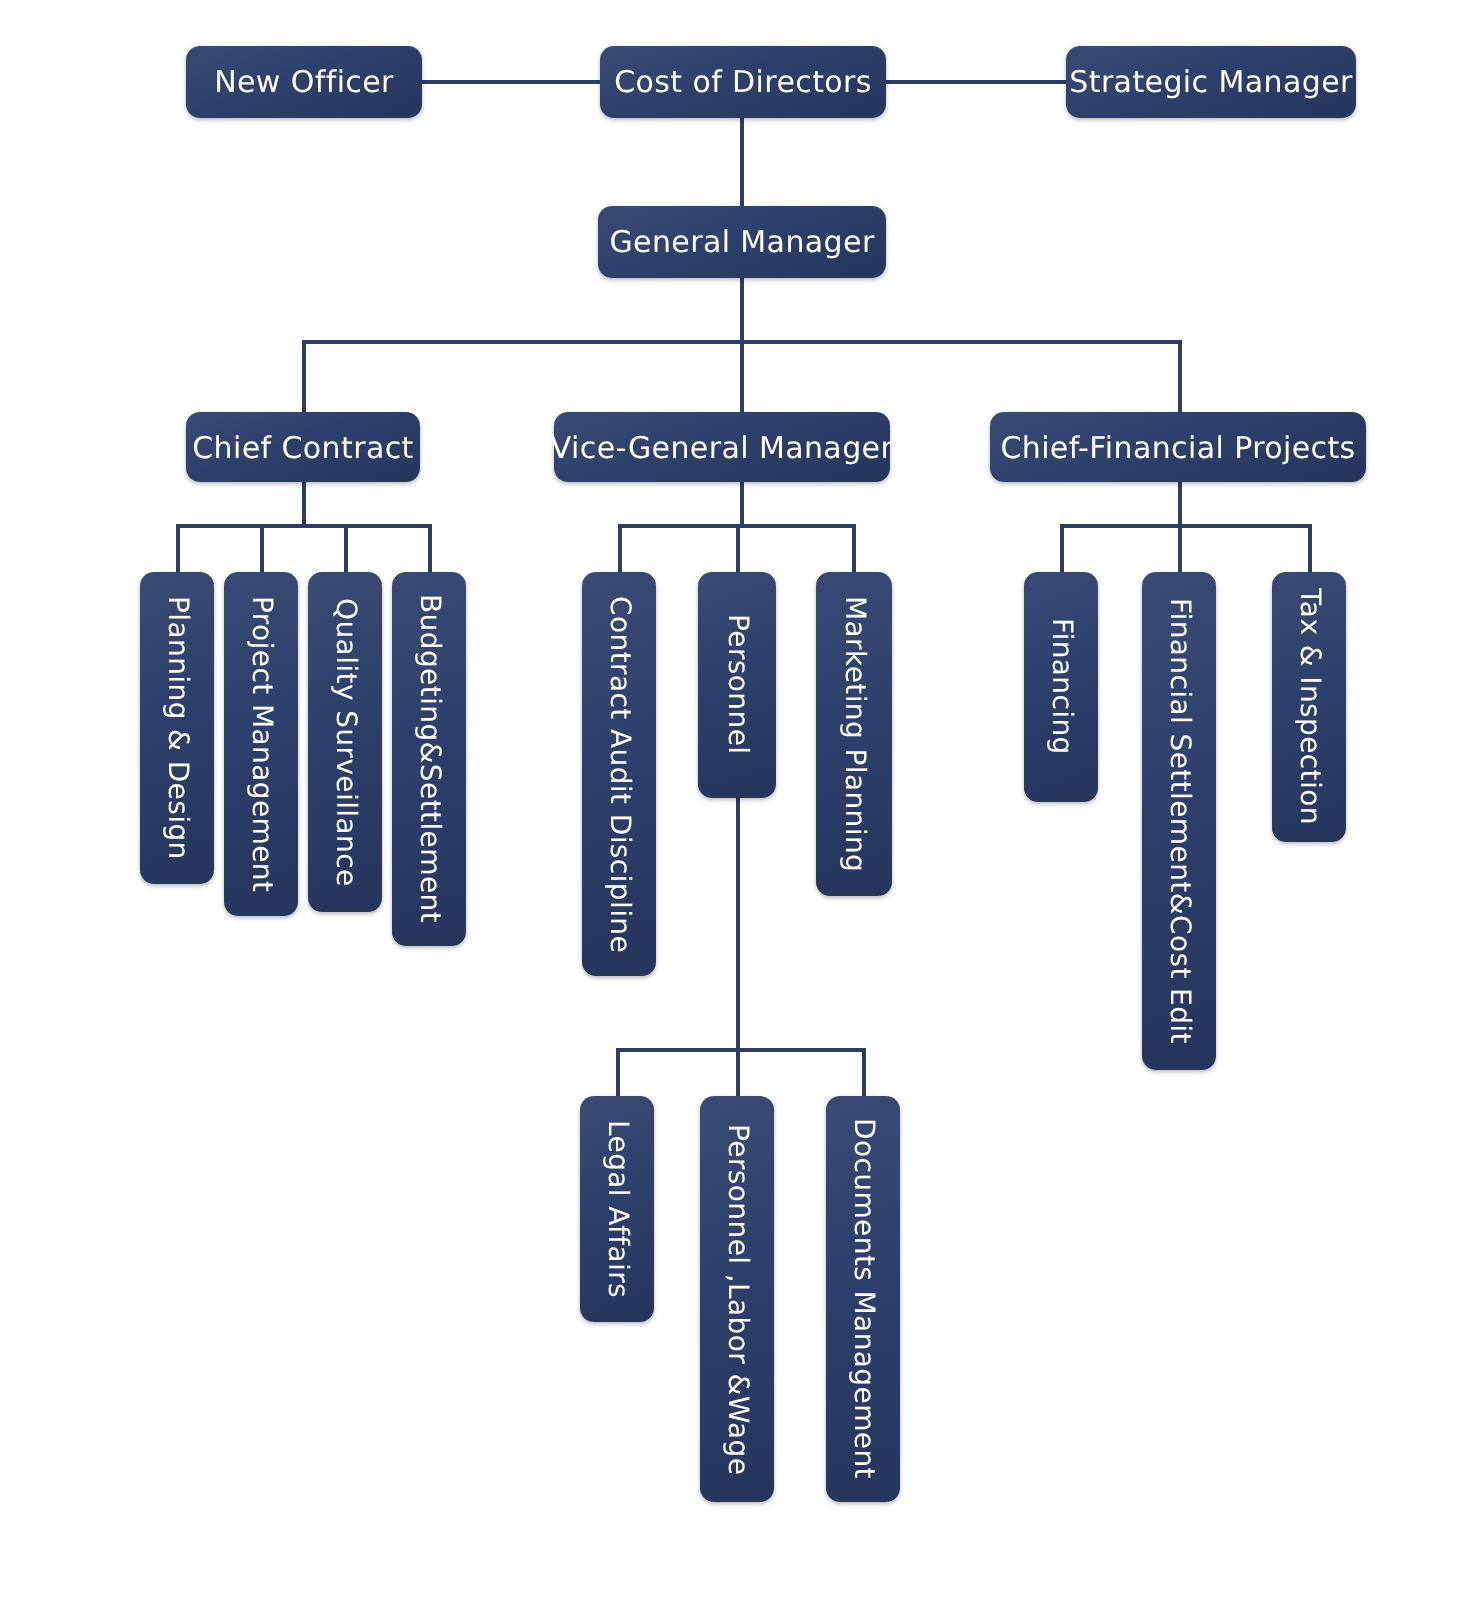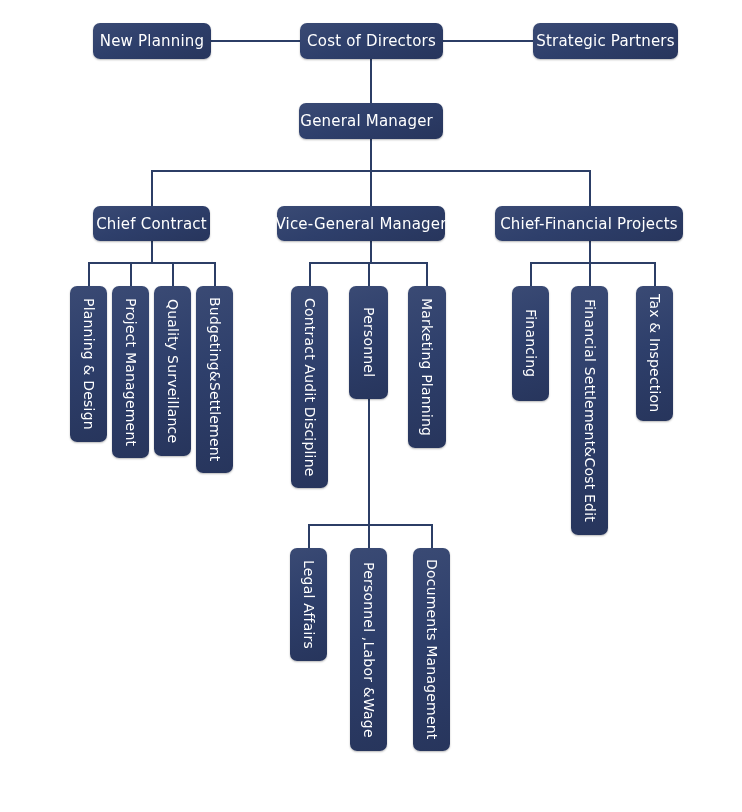--- a/index.html
+++ b/index.html
@@ -89,32 +89,32 @@
   <div class="conn conn-v" style="left:589px; top:262px; height:24px;"></div>
   <div class="conn conn-v" style="left:654px; top:262px; height:24px;"></div>
 
   <div class="conn conn-v" style="left:368px; top:399px; height:126px;"></div>
   <div class="conn conn-h" style="left:308px; top:524px; width:125px;"></div>
   <div class="conn conn-v" style="left:308px; top:524px; height:24px;"></div>
   <div class="conn conn-v" style="left:368px; top:524px; height:24px;"></div>
   <div class="conn conn-v" style="left:431px; top:524px; height:24px;"></div>
 
   <div class="node horiz" style="left:93px; top:23px; width:118px; height:36px;">
-    <span>New Planning</span>
+    <span>New Officer</span>
   </div>
 
   <div class="node horiz" style="left:300px; top:23px; width:143px; height:36px;">
     <span>Cost of Directors</span>
   </div>
 
   <div class="node horiz" style="left:533px; top:23px; width:145px; height:36px;">
-    <span>Strategic Partners</span>
+    <span>Strategic Manager</span>
   </div>
 
-  <div class="node horiz" style="left:299px; top:103px; width:144px; height:36px;justify-content:flex-end;">
+  <div class="node horiz" style="left:299px; top:103px; width:144px; height:36px;">
     <span>General Manager</span>
   </div>
 
   <div class="node horiz" style="left:93px; top:206px; width:117px; height:35px;">
     <span>Chief Contract</span>
   </div>
 
   <div class="node horiz" style="left:277px; top:206px; width:168px; height:35px;">
     <span>Vice-General Manager</span>
   </div>

